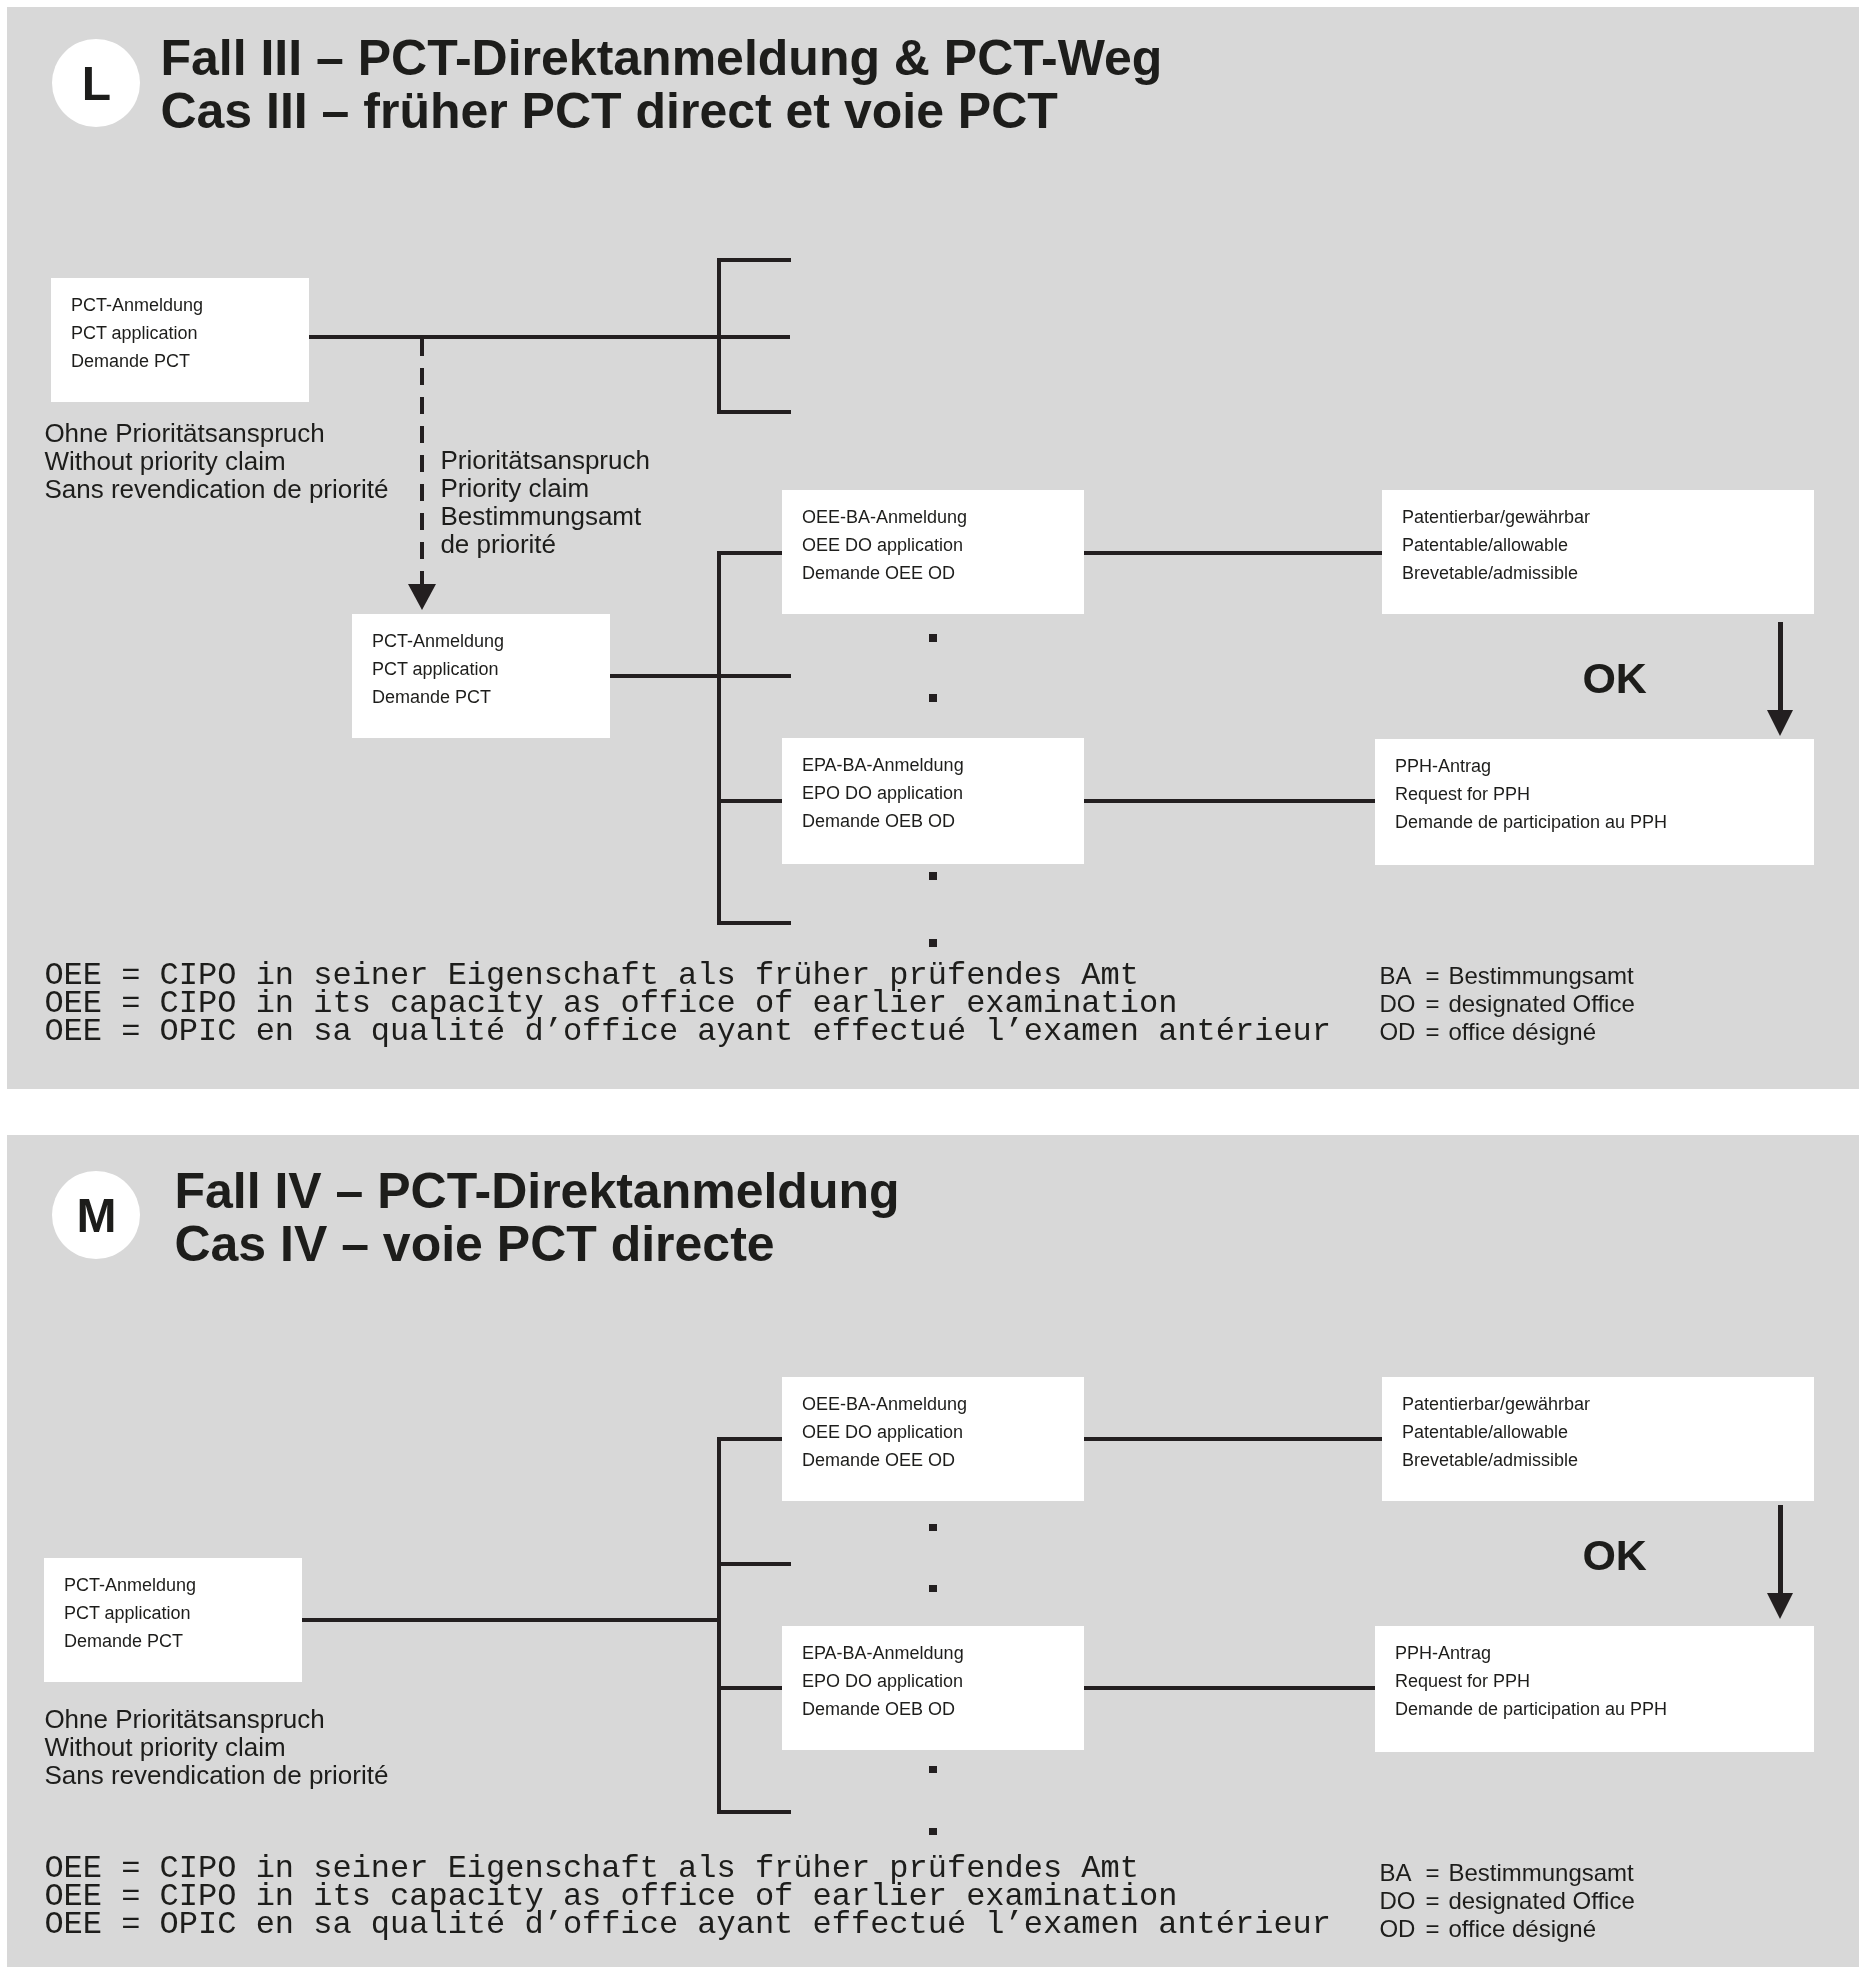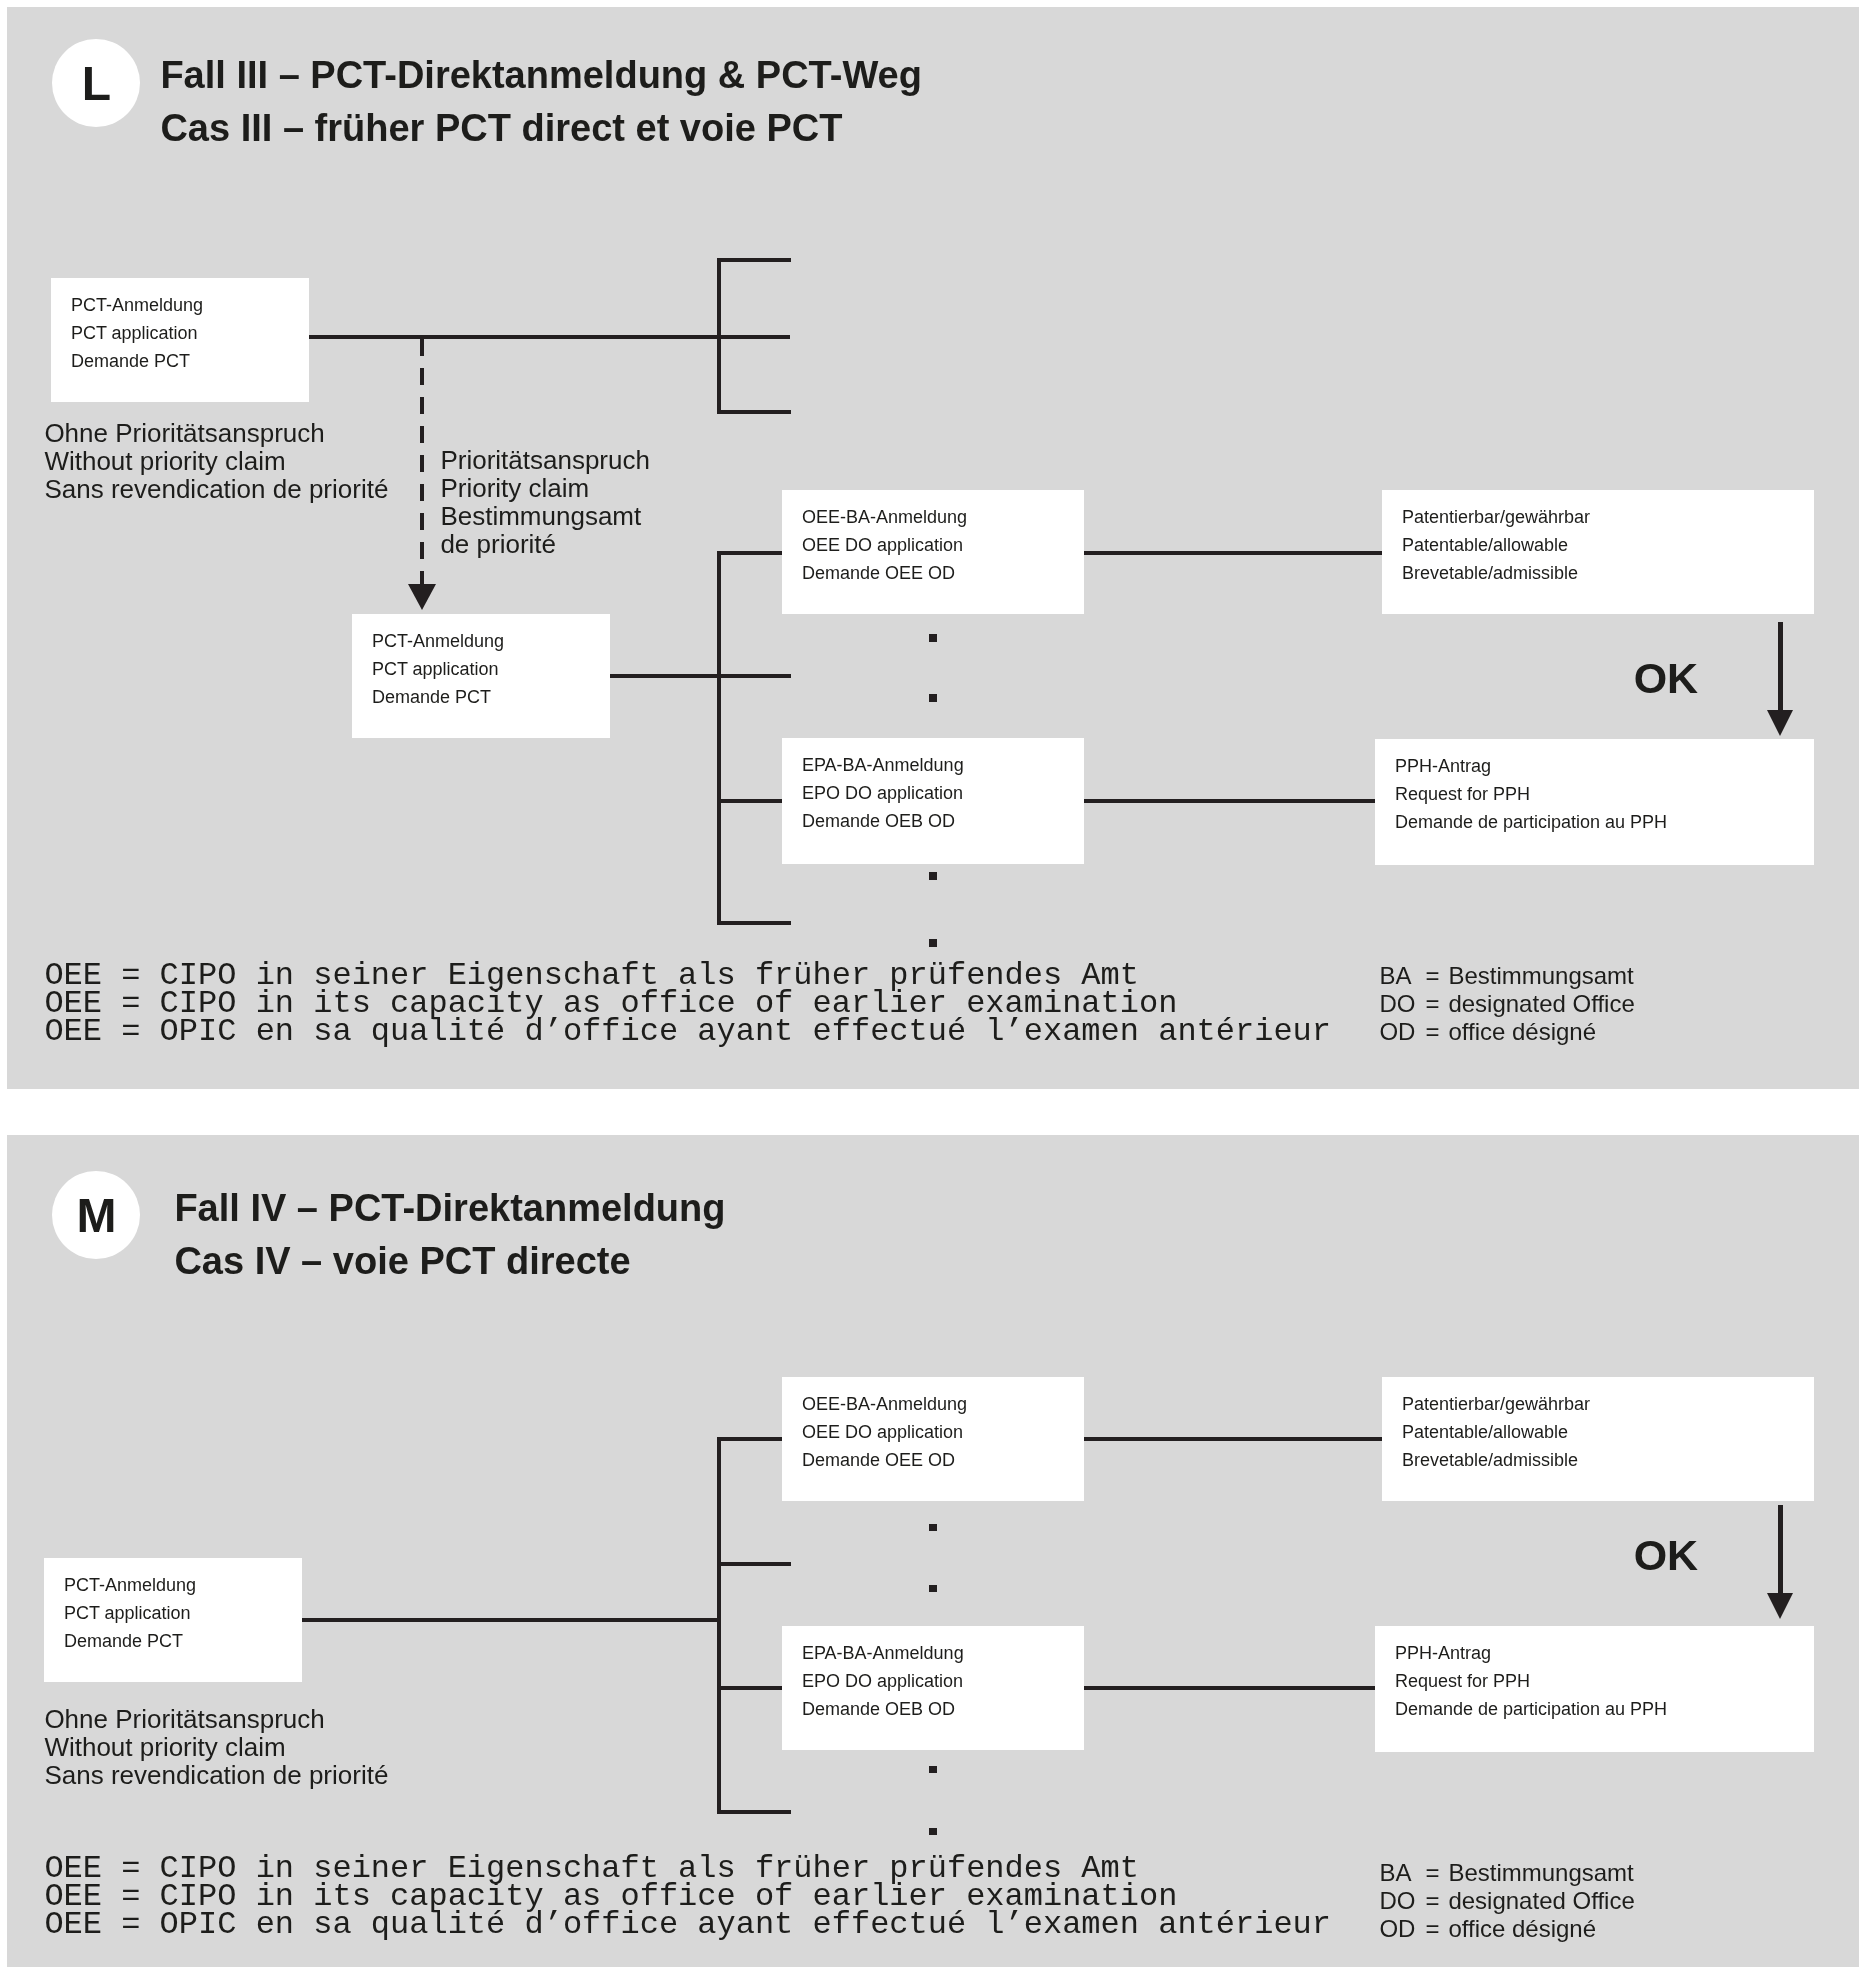--- a/index.html
+++ b/index.html
@@ -13,39 +13,39 @@
     position:relative;width:1867px;height:1975px;background:#ffffff;
     font-family:"Liberation Sans",sans-serif;color:var(--text);
     overflow:hidden;
   }
   .panel{position:absolute;left:7.4px;width:1852px;background:var(--panel_bg);}
   .badge{
     position:absolute;width:88px;height:88px;border-radius:50%;
     background:var(--box_bg);display:flex;align-items:center;justify-content:center;
     font-size:48px;font-weight:bold;
   }
-  .title{position:absolute;font-size:38px;font-weight:bold;line-height:53px;white-space:nowrap;margin-top:17px;}
+  .title{position:absolute;font-size:50px;font-weight:bold;line-height:53px;white-space:nowrap;}
   .box{
     position:absolute;background:var(--box_bg);box-sizing:border-box;
     padding:13px 5.6px 0 19.5px;font-size:18px;line-height:28px;white-space:nowrap;
   }
   .lbl{position:absolute;font-size:26px;line-height:28px;white-space:nowrap;}
   .hl{position:absolute;height:3.7px;background:var(--line);}
   .vl{position:absolute;width:3.7px;background:var(--line);}
   .dashv{
     position:absolute;width:3.7px;
     background:repeating-linear-gradient(to bottom,var(--line) 0 16.7px,transparent 16.7px 29px);
   }
   .tri{
     position:absolute;width:0;height:0;
     border-left:14px solid transparent;border-right:14px solid transparent;
     border-top:26px solid var(--line);
   }
   .dot{position:absolute;width:7.4px;height:7.4px;background:var(--line);}
-  .ok{position:absolute;width:167px;text-align:center;font-size:43px;font-weight:bold;}
+  .ok{position:absolute;width:167px;text-align:left;font-size:43px;font-weight:bold;}
   .legend{position:absolute;font-size:32px;line-height:28px;white-space:nowrap;font-family:Liberation Mono, monospace;}
   .leggrid{
     position:absolute;display:grid;grid-template-columns:46px 23px auto;
     font-size:24px;line-height:28px;white-space:nowrap;
   }
 </style>
 </head>
 <body>
 
 <div class="canvas">

